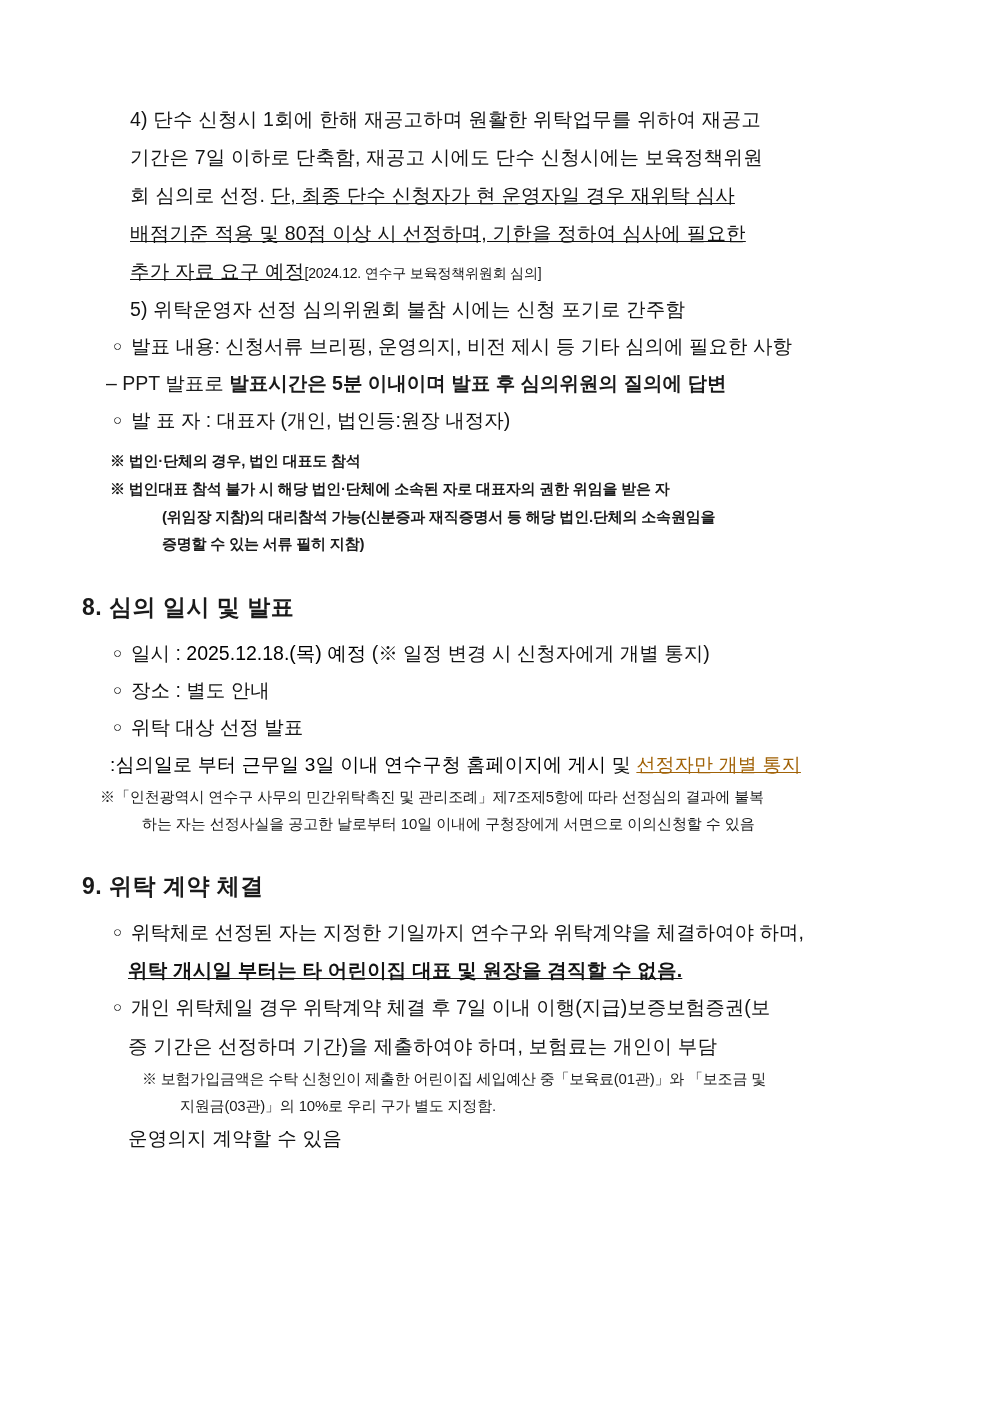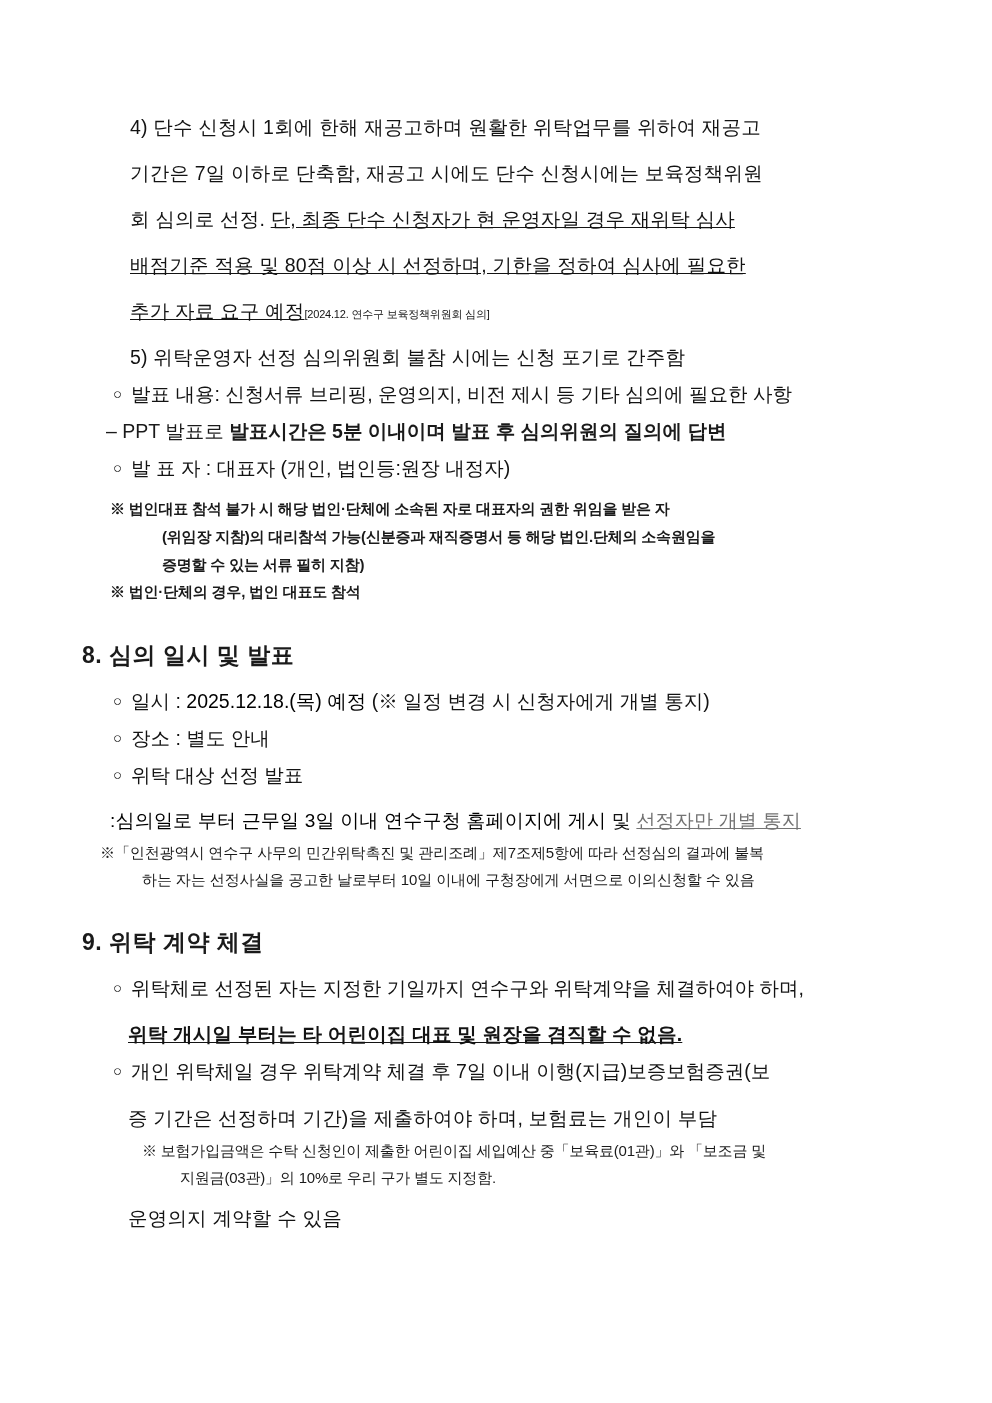--- a/index.html
+++ b/index.html
@@ -23,21 +23,20 @@
   .content {
     padding: 100px 62px 40px 72px;
   }
 
   
   .line {
     font-size: 19.5px;
     line-height: 1.95;
     letter-spacing: 0.2px;
     color: #131313;
-    margin-top: 8px;
   }
   .just {
     text-align: justify;
     text-justify: inter-character;
   }
   .indent-num {
     margin-left: 58px;
     text-indent: 0;
   }
   .u { text-decoration: underline; }
@@ -83,21 +82,21 @@
 
   
   .section-h {
     font-size: 23px;
     font-weight: bold;
     letter-spacing: 0.5px;
     margin: 34px 0 12px 10px;
   }
 
   .blue { color: #000000; }
-  .blue-u { color: #737373; text-decoration: underline; }
+  .blue-u { color: #a16207; text-decoration: underline; }
 
   .note-para {
     font-size: 15px;
     line-height: 1.8;
     margin-left: 28px;
     padding-left: 20px;
     text-indent: -20px;
     letter-spacing: -0.1px;
   }
   .note-para .cont2 {
@@ -113,21 +112,21 @@
     text-indent: -20px;
     letter-spacing: -0.2px;
   }
   .sub-note .cont3 {
     display: block;
     text-indent: 0;
     padding-left: 18px;
   }
   .sp-8 { height: 8px; }
   .tiny {
-    font-size: 11px;
+    font-size: 14px;
     letter-spacing: -0.2px;
   }
 </style>
 </head>
 <body>
 
 <div class="page">
   <div class="content">
 
     <div class="line just indent-num">4) 단수 신청시 1회에 한해 재공고하며 원활한 위탁업무를 위하여 재공고</div>
@@ -149,27 +148,27 @@
     <div class="dash-item">
       <span>– PPT 발표로 </span><span class="b">발표시간은 5분 이내이며 발표 후 심의위원의 질의에 답변</span>
     </div>
 
     <div class="oitem">
       <span class="mark">○</span><span>발 표 자 : 대표자 (개인, 법인등:원장 내정자)</span>
     </div>
 
     <div class="sp-8"></div>
 
+    <div class="star-note">※ 법인·단체의 경우, 법인 대표도 참석</div>
     <div class="star-note">
       <span>※</span>
       <span>법인대표 참석 불가 시 해당 법인·단체에 소속된 자로 대표자의 권한 위임을 받은 자</span>
       <span class="cont">(위임장 지참)의 대리참석 가능(신분증과 재직증명서 등 해당 법인.단체의 소속원임을</span>
       <span class="cont">증명할 수 있는 서류 필히 지참)</span>
     </div>
-    <div class="star-note">※ 법인·단체의 경우, 법인 대표도 참석</div>
 
     <div class="section-h">8. 심의 일시 및 발표</div>
 
     <div class="oitem">
       <span class="mark">○</span><span>일시 : </span><span class="blue">2025.12.18.(목) 예정</span><span> (※ 일정 변경 시 신청자에게 개별 통지)</span>
     </div>
 
     <div class="oitem">
       <span class="mark">○</span><span>장소 : 별도 안내</span>
     </div>

